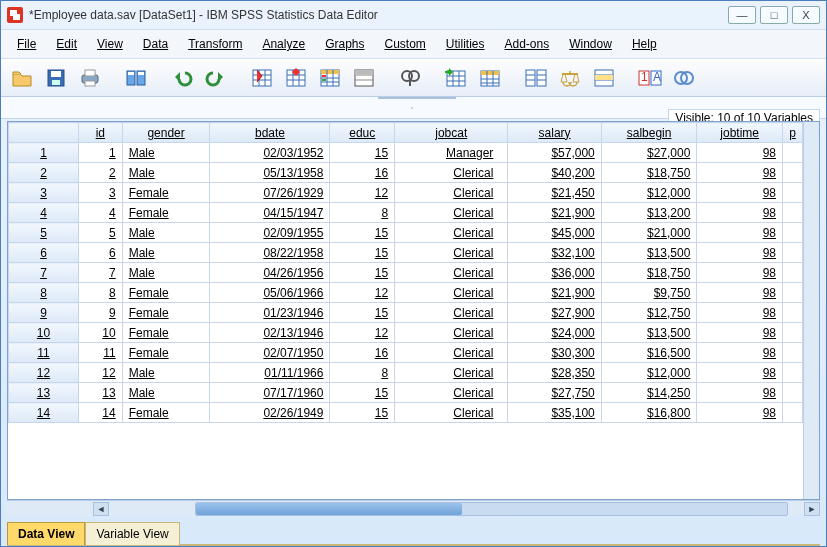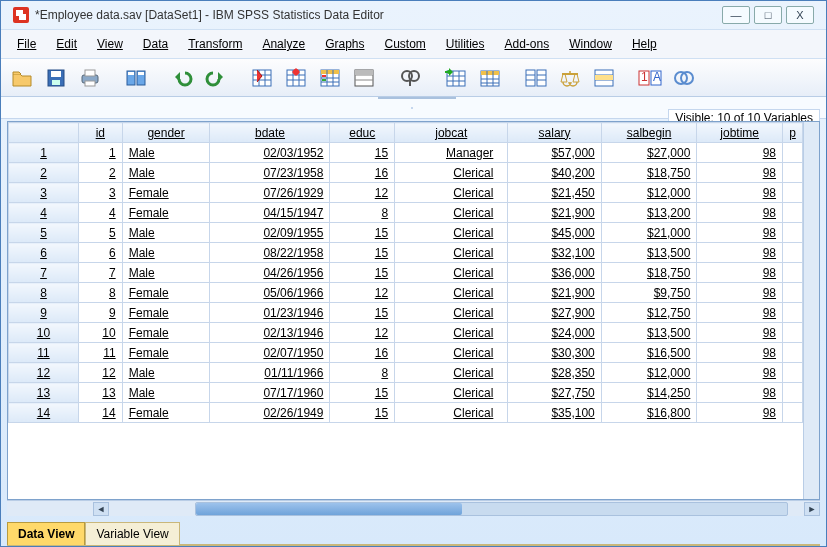--- a/index.html
+++ b/index.html
@@ -1,20 +1,20 @@
 <!DOCTYPE html>
 <html><head>
 <meta charset="utf-8">
 <style>
   * { box-sizing: border-box; font-family: Arial, sans-serif; font-size: 12px; }
   body { margin: 0; background: #fff; }
   .window { width: 827px; height: 547px; border: 1px solid #4a7ebb; background: linear-gradient(to bottom,#eaf3fd,#d8e9fb); display: flex; flex-direction: column; }
 
   
-  .titlebar { height: 28px; display:flex; align-items:center; padding:0 12px; justify-content:space-between; }
+  .titlebar { height: 28px; display:flex; align-items:center; padding:0 6px; justify-content:space-between; }
   .title-left { display:flex; align-items:center; gap:6px; }
   .app-icon { width:16px; height:16px; background:#d32; border-radius:2px; position:relative; }
   .app-icon::after { content:""; position:absolute; left:3px; top:3px; width:10px; height:10px; background:#fff; clip-path: polygon(0 0,70% 0,70% 40%,100% 40%,100% 100%,30% 100%,30% 60%,0 60%); }
   .title-text { color:#333; }
   .win-btns { display:flex; gap:4px; }
   .win-btn { width:28px; height:18px; border:1px solid #8aa; border-radius:2px; background:#f5fbff; display:flex; align-items:center; justify-content:center; color:#345; font-size:11px; cursor:pointer; }
 
   
   .menubar { height:30px; background:#f3f6fb; display:flex; align-items:center; padding:0 6px; border-top:1px solid #cfe0f3; border-bottom:1px solid #cfe0f3; }
   .menu-item { padding:2px 10px; cursor:pointer; }
@@ -270,21 +270,21 @@
                 <td class="mid">Manager</td>
                 <td class="num">$57,000</td>
                 <td class="num">$27,000</td>
                 <td class="num">98</td>
                 <td class="txt"></td>
               </tr>
               <tr>
                 <th>2</th>
                 <td class="num">2</td>
                 <td class="txt">Male</td>
-                <td class="num">07/23/1958</td>
+                <td class="num">05/13/1958</td>
                 <td class="num">16</td>
                 <td class="mid">Clerical</td>
                 <td class="num">$40,200</td>
                 <td class="num">$18,750</td>
                 <td class="num">98</td>
                 <td class="txt"></td>
               </tr>
               <tr>
                 <th>3</th>
                 <td class="num">3</td>

